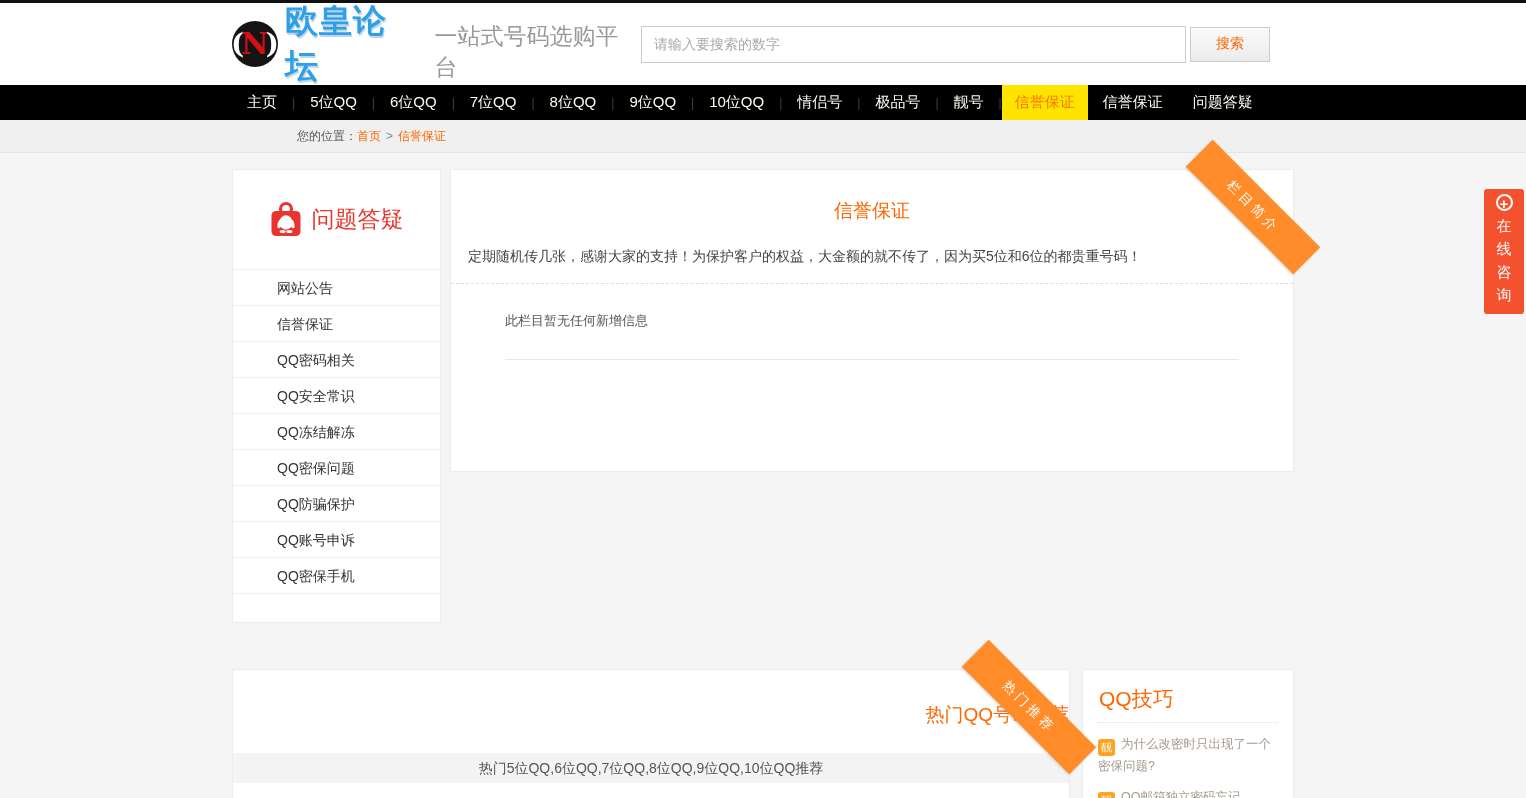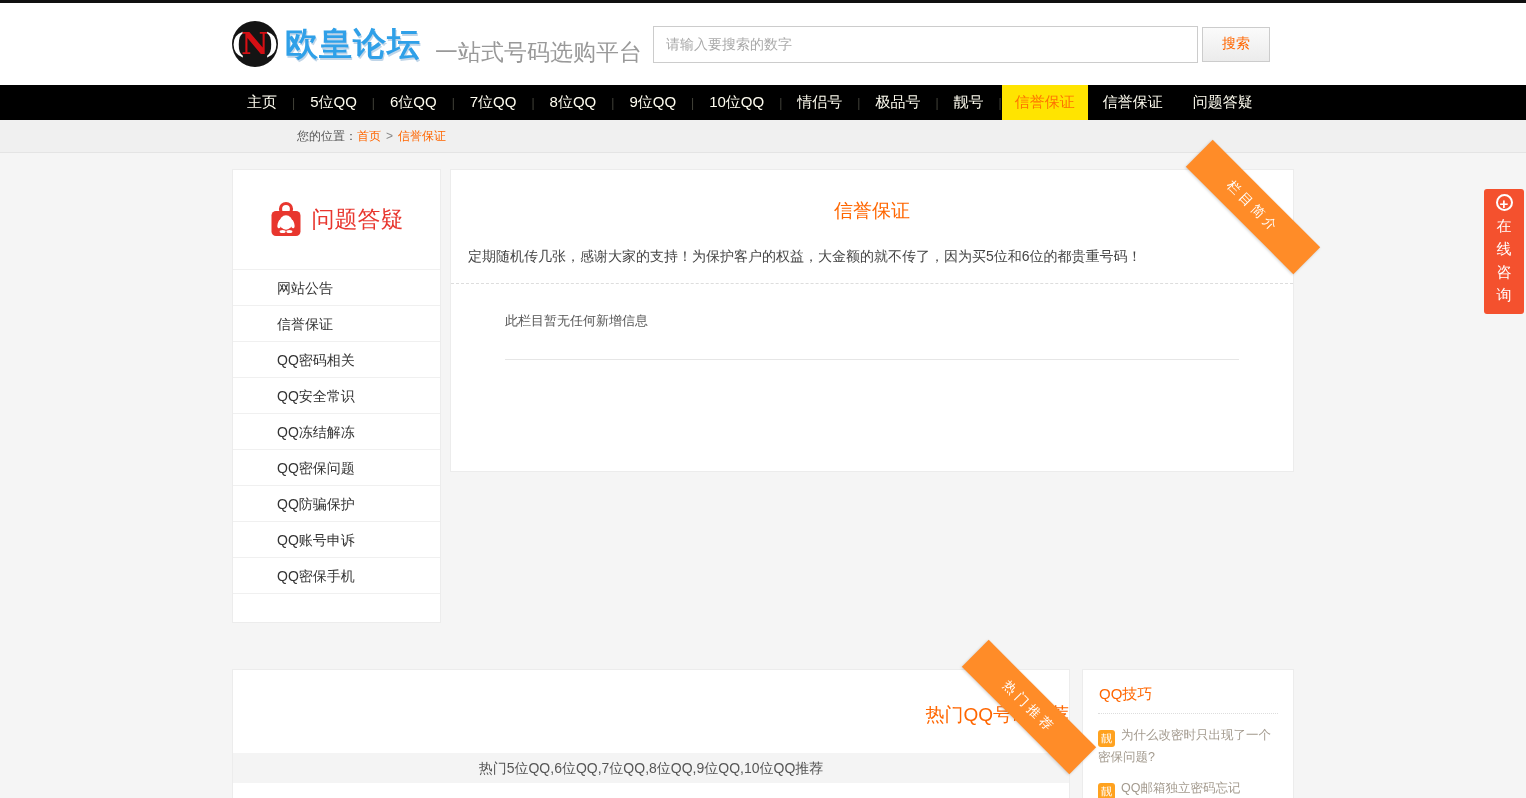--- a/index.html
+++ b/index.html
@@ -17,21 +17,21 @@
   .header-inner{width:1062px;margin:0 auto;display:flex;align-items:center;height:100%;}
   .logo-group{display:flex;align-items:center;cursor:pointer;}
   .logo-circle{width:46px;height:46px;border-radius:50%;background:#141414;display:flex;align-items:center;justify-content:center;font-family:"DejaVu Serif",serif;font-weight:bold;flex:0 0 auto;}
   .logo-circle .paren{color:#fff;font-size:28px;line-height:1;margin:0 -3px;}
   .logo-circle .nchar{color:var(--logo-red);font-size:30px;line-height:1;}
   .logo-text{color:var(--logo-blue);font-size:33px;font-weight:bold;margin-left:7px;letter-spacing:1px;text-shadow:1px 2px 0 rgba(46,116,178,.30);}
   .tagline{color:#999;font-size:23px;margin-left:14px;margin-top:16px;}
   .search-group{margin-left:auto;margin-right:24px;display:flex;align-items:center;}
   .search-input{width:545px;height:37px;border:1px solid #ccc;padding:0 12px;font-size:14px;color:#333;outline:none;font-family:"Liberation Sans",sans-serif;}
   .search-input::placeholder{color:#aaa;}
-  .search-btn{width:68px;height:35px;margin-left:4px;background:linear-gradient(#fbfbfb,#ebebeb);border:1px solid #ccc;color:var(--accent);font-size:14px;cursor:pointer;font-family:"Liberation Sans",sans-serif;}
+  .search-btn{width:80px;height:35px;margin-left:4px;background:linear-gradient(#fbfbfb,#ebebeb);border:1px solid #ccc;color:var(--accent);font-size:14px;cursor:pointer;font-family:"Liberation Sans",sans-serif;}
   .nav{background:#000;height:35px;}
   .nav-inner{width:1062px;margin:0 auto;display:flex;align-items:stretch;height:100%;}
   .nav-item{color:#fffdf0;font-size:15px;padding:0 15px;display:flex;align-items:center;cursor:pointer;white-space:nowrap;}
   .nav-item.active{background:var(--nav-active-bg);color:var(--nav-active-text);padding:0 13px;}
   .nav-sep{color:#43433a;font-size:12px;display:flex;align-items:center;}
   .breadcrumb-bar{background:#f0f0f0;height:33px;border-bottom:1px solid #e4e4e4;}
   .breadcrumb{width:1062px;margin:0 auto;height:100%;display:flex;align-items:center;padding-left:65px;font-size:12px;color:#555;}
   .breadcrumb .crumb-link{color:var(--accent);text-decoration:none;cursor:pointer;}
   .breadcrumb .crumb-sep{margin:0 5px;color:#888;}
   .page{width:1062px;margin:0 auto;}
@@ -48,21 +48,21 @@
   .main-title{text-align:center;color:var(--accent);font-size:19px;}
   .main-intro{margin-top:24px;font-size:14px;color:#444;}
   .main-body{padding:28px 54px 0;}
   .empty-msg{font-size:13px;color:#555;}
   .main-body hr{border:none;border-top:1px solid #e6e6e6;margin:29px 0 0;}
   .bottom-row{display:flex;gap:12px;margin-top:46px;}
   .hot-box{width:838px;background:#fff;border:1px solid #ececec;position:relative;height:220px;overflow:visible;}
   .hot-title{text-align:right;color:var(--accent);font-size:19px;padding-top:32px;}
   .hot-sub{margin-top:25px;height:30px;line-height:30px;background:#f4f4f4;text-align:center;font-size:14px;color:#555;}
   .tips-box{width:212px;background:#fff;border:1px solid #ececec;height:220px;padding:12px 15px;}
-  .tips-title{color:var(--accent);font-size:15px;padding:3px 1px 9px;border-bottom:1px dotted #ddd;}
+  .tips-title{color:var(--accent);font-size:21px;padding:3px 1px 9px;border-bottom:1px dotted #ddd;}
   .tips-list{list-style:none;margin:11px 0 0;padding:0;}
   .tips-list li{font-size:12.5px;color:#a39a8e;line-height:21px;margin-bottom:10px;cursor:pointer;}
   .badge{display:inline-block;width:17px;height:17px;background:var(--badge);border-radius:3px;color:#fff;font-size:11px;text-align:center;line-height:17px;margin-right:6px;vertical-align:-3px;}
   .float-widget{position:absolute;right:2px;top:189px;width:40px;background:var(--float-bg);border-radius:3px;padding:5px 0 8px;text-align:center;cursor:pointer;z-index:20;}
   .float-plus{width:17px;height:17px;border:2px solid #fff;border-radius:50%;color:#fff;font-size:15px;line-height:15px;margin:0 auto 3px;font-weight:bold;}
   .float-label{color:#fff;font-size:15px;line-height:23px;width:16px;margin:0 auto;word-break:break-all;}
   .bag-icon{color:var(--sidebar-red);display:flex;}
 </style>
 </head>
 <body>

